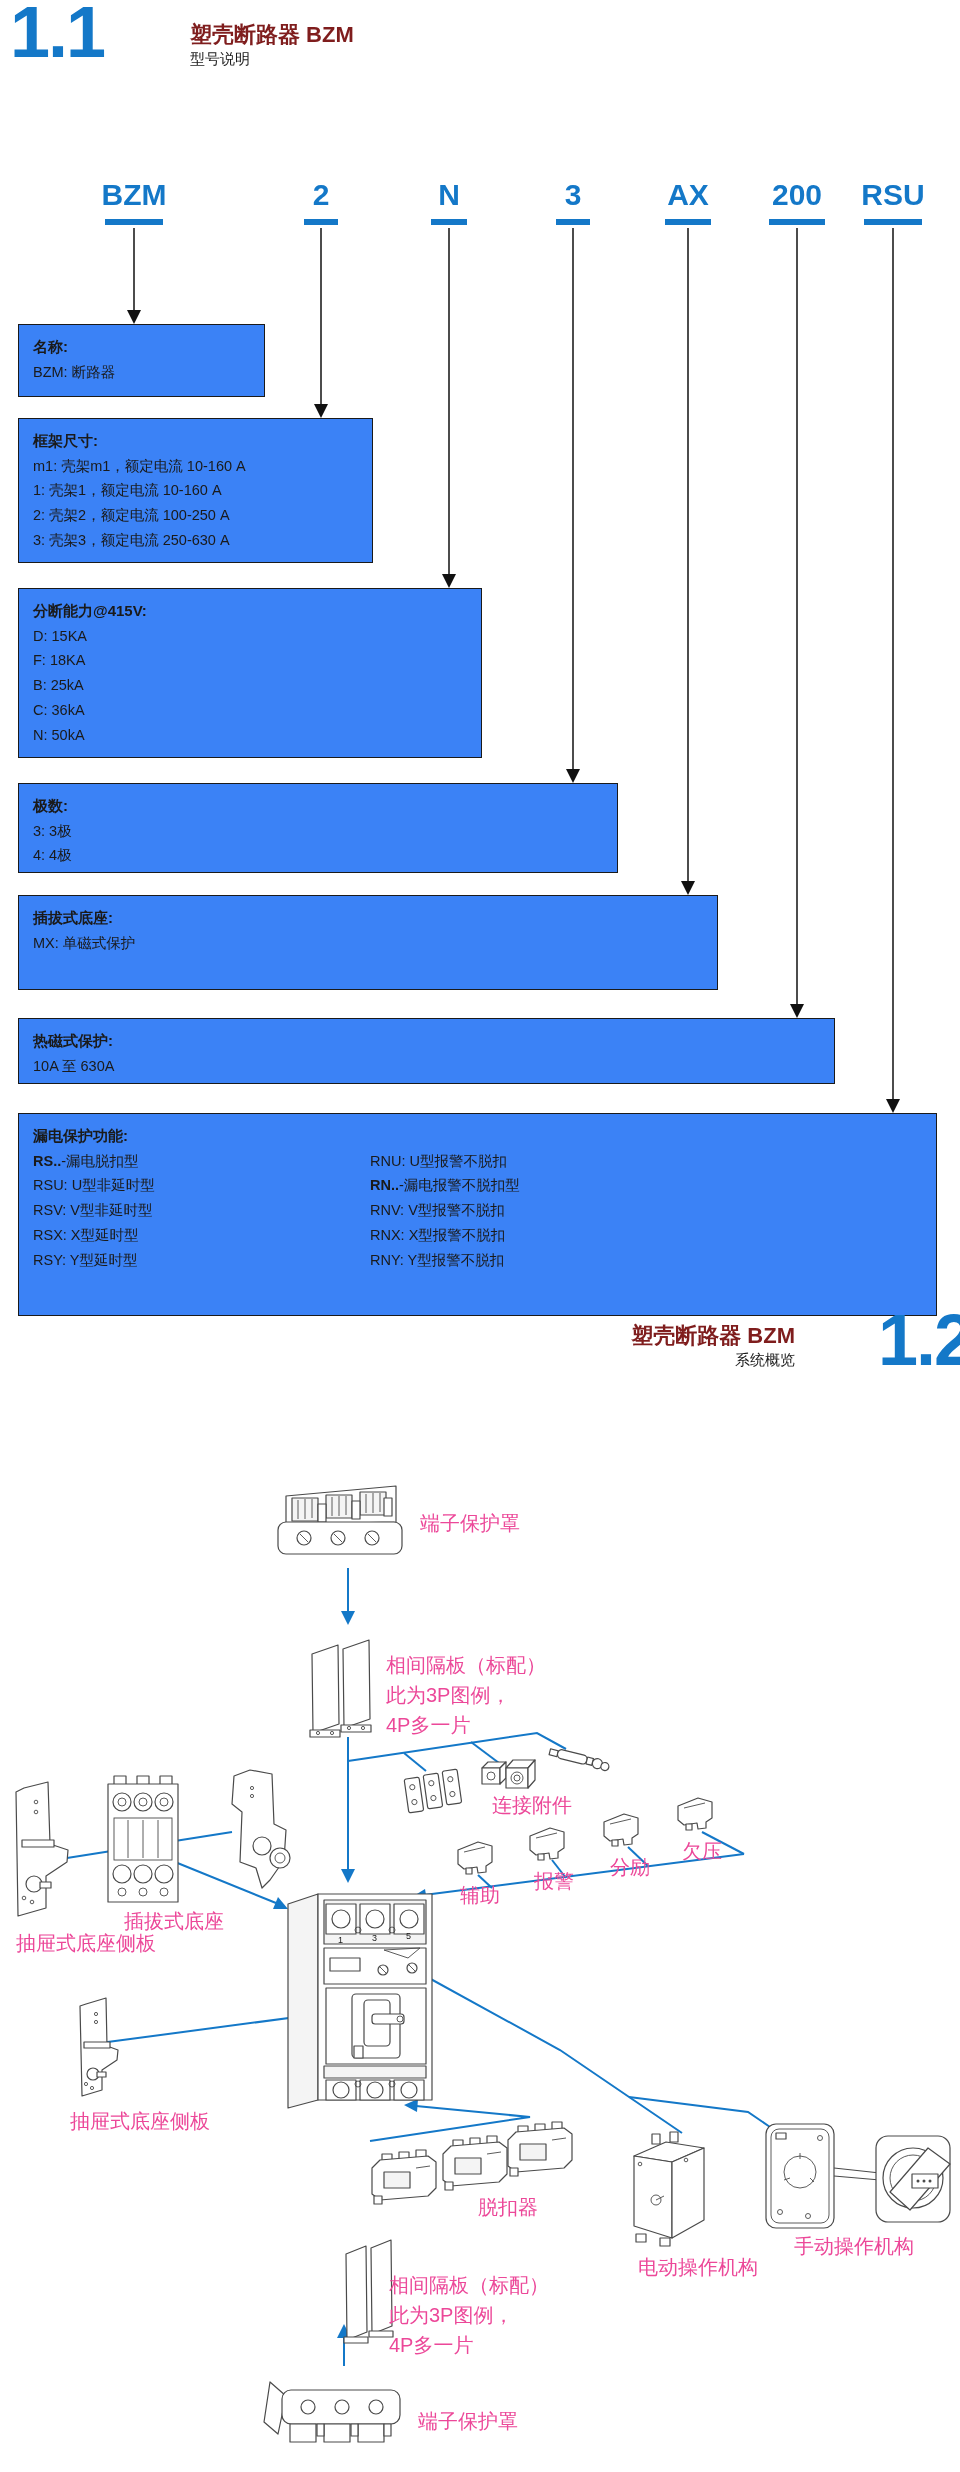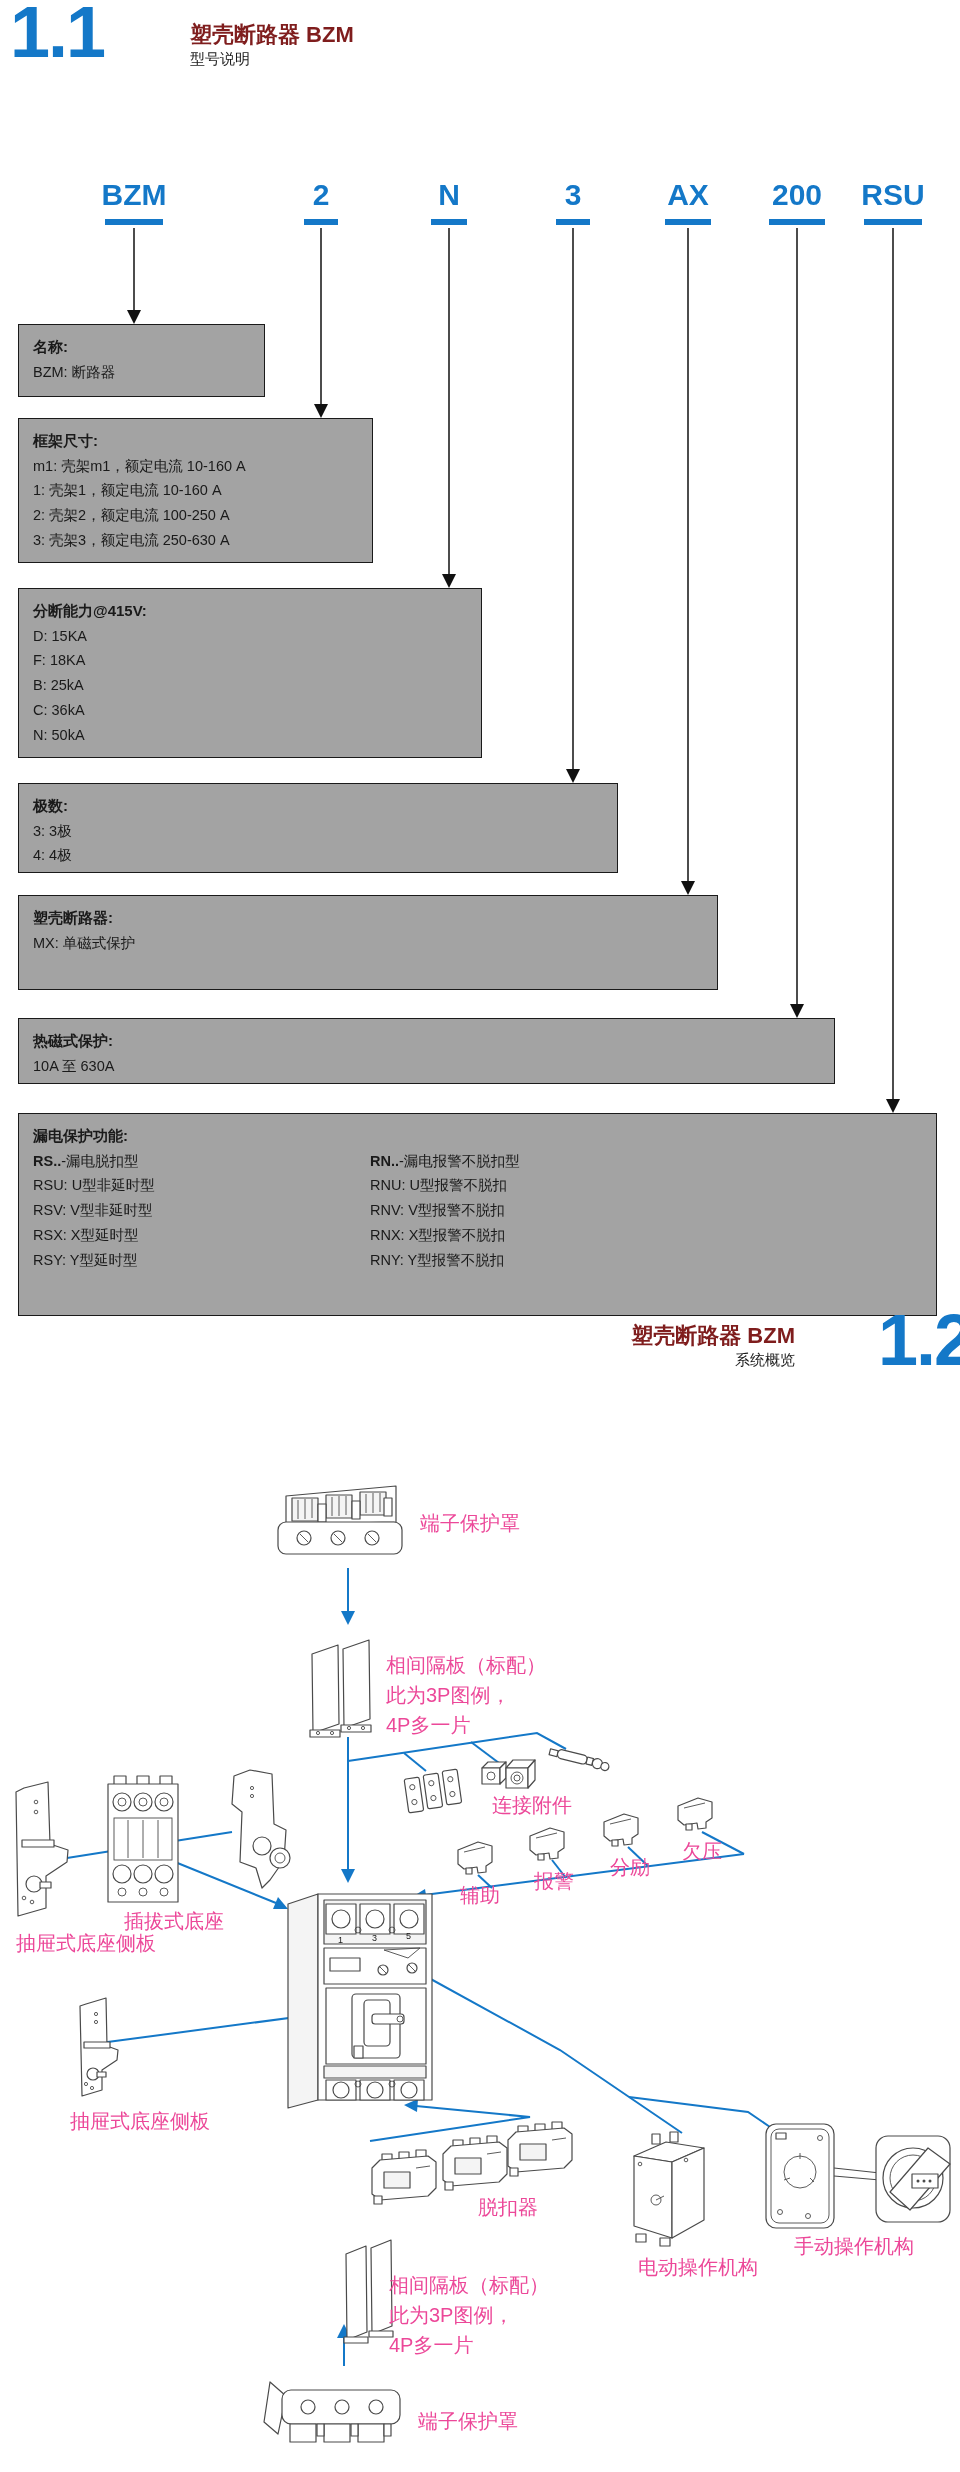--- a/index.html
+++ b/index.html
@@ -3,21 +3,21 @@
 <meta charset="utf-8">
 <style>
   html,body{margin:0;padding:0;background:#fff;}
   body{width:960px;height:2472px;position:relative;font-family:"Liberation Sans","DejaVu Sans",sans-serif;color:#1a1a1a;}
   .page{position:absolute;left:0;top:0;width:960px;height:2472px;overflow:hidden;background:#fff;}
   .big-num{position:absolute;font-size:72px;font-weight:700;color:#1478C8;line-height:1;letter-spacing:-2px;}
   .sect-t1{position:absolute;font-size:22px;font-weight:700;color:#7f1d1d;white-space:nowrap;}
   .sect-t2{position:absolute;font-size:15px;font-weight:400;color:#1a1a1a;white-space:nowrap;}
   .code{position:absolute;transform:translateX(-50%);font-size:30px;font-weight:700;color:#1478C8;white-space:nowrap;line-height:1;}
   .bar{position:absolute;height:6px;background:#1478C8;}
-  .mbox{position:absolute;border:1.5px solid #1a1a1a;background:#a3a3a3;box-sizing:border-box;padding:9px 14px;}
+  .mbox{position:absolute;border:1.5px solid #1a1a1a;background:#3b82f6;box-sizing:border-box;padding:9px 14px;}
   .mbox .t{font-size:15px;font-weight:700;line-height:1.7;}
   .mbox .ln{font-size:14.5px;font-weight:400;line-height:1.72;}
   .cols{display:flex;}
   .col-l{width:337px;}
   .col-r{flex:1;}
   .bold{font-weight:700;}
   .lbl{position:absolute;font-size:20px;line-height:1.5;color:#ec4899;white-space:nowrap;}
   svg{position:absolute;left:0;top:0;}
   svg .art{stroke:#4a4a4a;stroke-width:1.2;fill:#fff;stroke-linejoin:round;}
   svg .artf{stroke:#4a4a4a;stroke-width:1.2;fill:#f4f4f4;stroke-linejoin:round;}
@@ -387,42 +387,42 @@
     <div class="ln">N: 50kA</div>
   </div>
 
   <div class="mbox" style="left:18px;top:783px;width:600px;height:90px;">
     <div class="t">极数:</div>
     <div class="ln">3: 3极</div>
     <div class="ln">4: 4极</div>
   </div>
 
   <div class="mbox" style="left:18px;top:895px;width:700px;height:95px;">
-    <div class="t">塑壳断路器:</div>
+    <div class="t">插拔式底座:</div>
     <div class="ln">MX: 单磁式保护</div>
   </div>
 
   <div class="mbox" style="left:18px;top:1018px;width:817px;height:66px;">
     <div class="t">热磁式保护:</div>
     <div class="ln">10A 至 630A</div>
   </div>
 
   <div class="mbox" style="left:18px;top:1113px;width:919px;height:203px;">
     <div class="t">漏电保护功能:</div>
     <div class="cols">
       <div class="col-l">
         <div class="ln"><span class="bold">RS..</span><span>-漏电脱扣型</span></div>
         <div class="ln">RSU: U型非延时型</div>
         <div class="ln">RSV: V型非延时型</div>
         <div class="ln">RSX: X型延时型</div>
         <div class="ln">RSY: Y型延时型</div>
       </div>
       <div class="col-r">
+        <div class="ln">RNU: U型报警不脱扣</div>
         <div class="ln"><span class="bold">RN..</span><span>-漏电报警不脱扣型</span></div>
-        <div class="ln">RNU: U型报警不脱扣</div>
         <div class="ln">RNV: V型报警不脱扣</div>
         <div class="ln">RNX: X型报警不脱扣</div>
         <div class="ln">RNY: Y型报警不脱扣</div>
       </div>
     </div>
   </div>
 
   <div class="sect-t1" style="right:165px;top:1321px;text-align:right;">塑壳断路器 BZM</div>
   <div class="sect-t2" style="right:165px;top:1351px;text-align:right;">系统概览</div>
   <div class="big-num" style="left:878px;top:1304px;">1.2</div>

